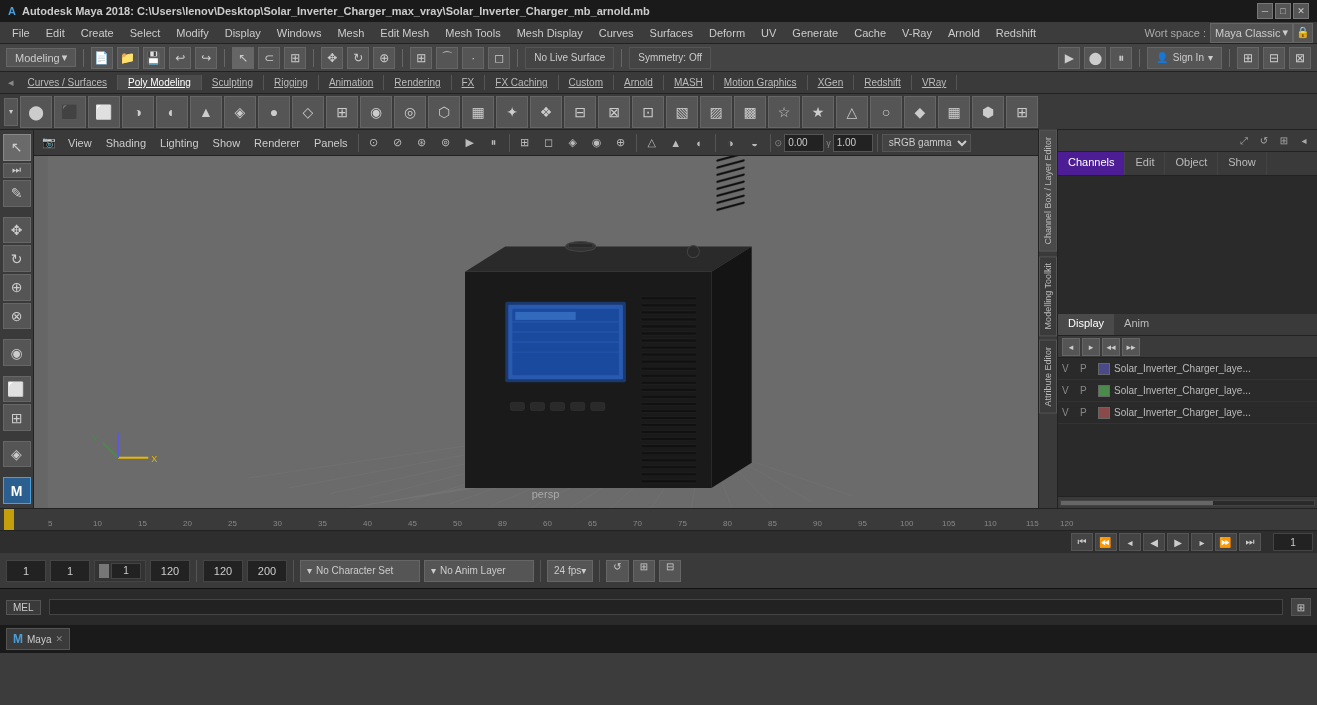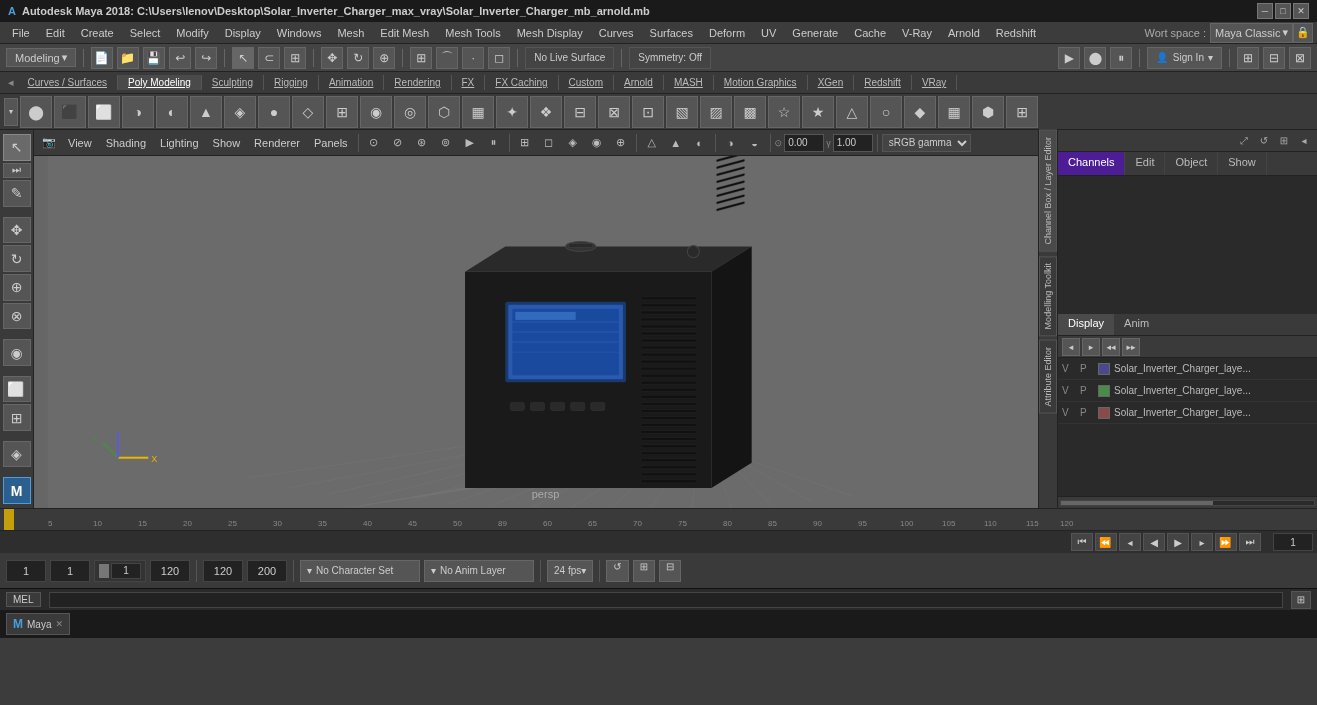--- a/index.html
+++ b/index.html
@@ -341,21 +341,21 @@
       border: 1px solid #666;
       color: #ccc;
       font-size: 10px;
       padding: 0 6px;
       cursor: pointer;
     }
     .bb-separator { width: 1px; height: 22px; background: #555; margin: 0 2px; }
 
     
     #status-bar {
-      height: 22px;
+      height: 37px;
       background: #2a2a2a;
       display: flex;
       align-items: center;
       padding: 0 6px;
       gap: 8px;
       border-top: 1px solid #111;
     }
     .status-mel { font-size: 10px; color: #ccc; background: #3a3a3a; padding: 1px 6px; border: 1px solid #555; }
     .status-input {
       flex: 1;

